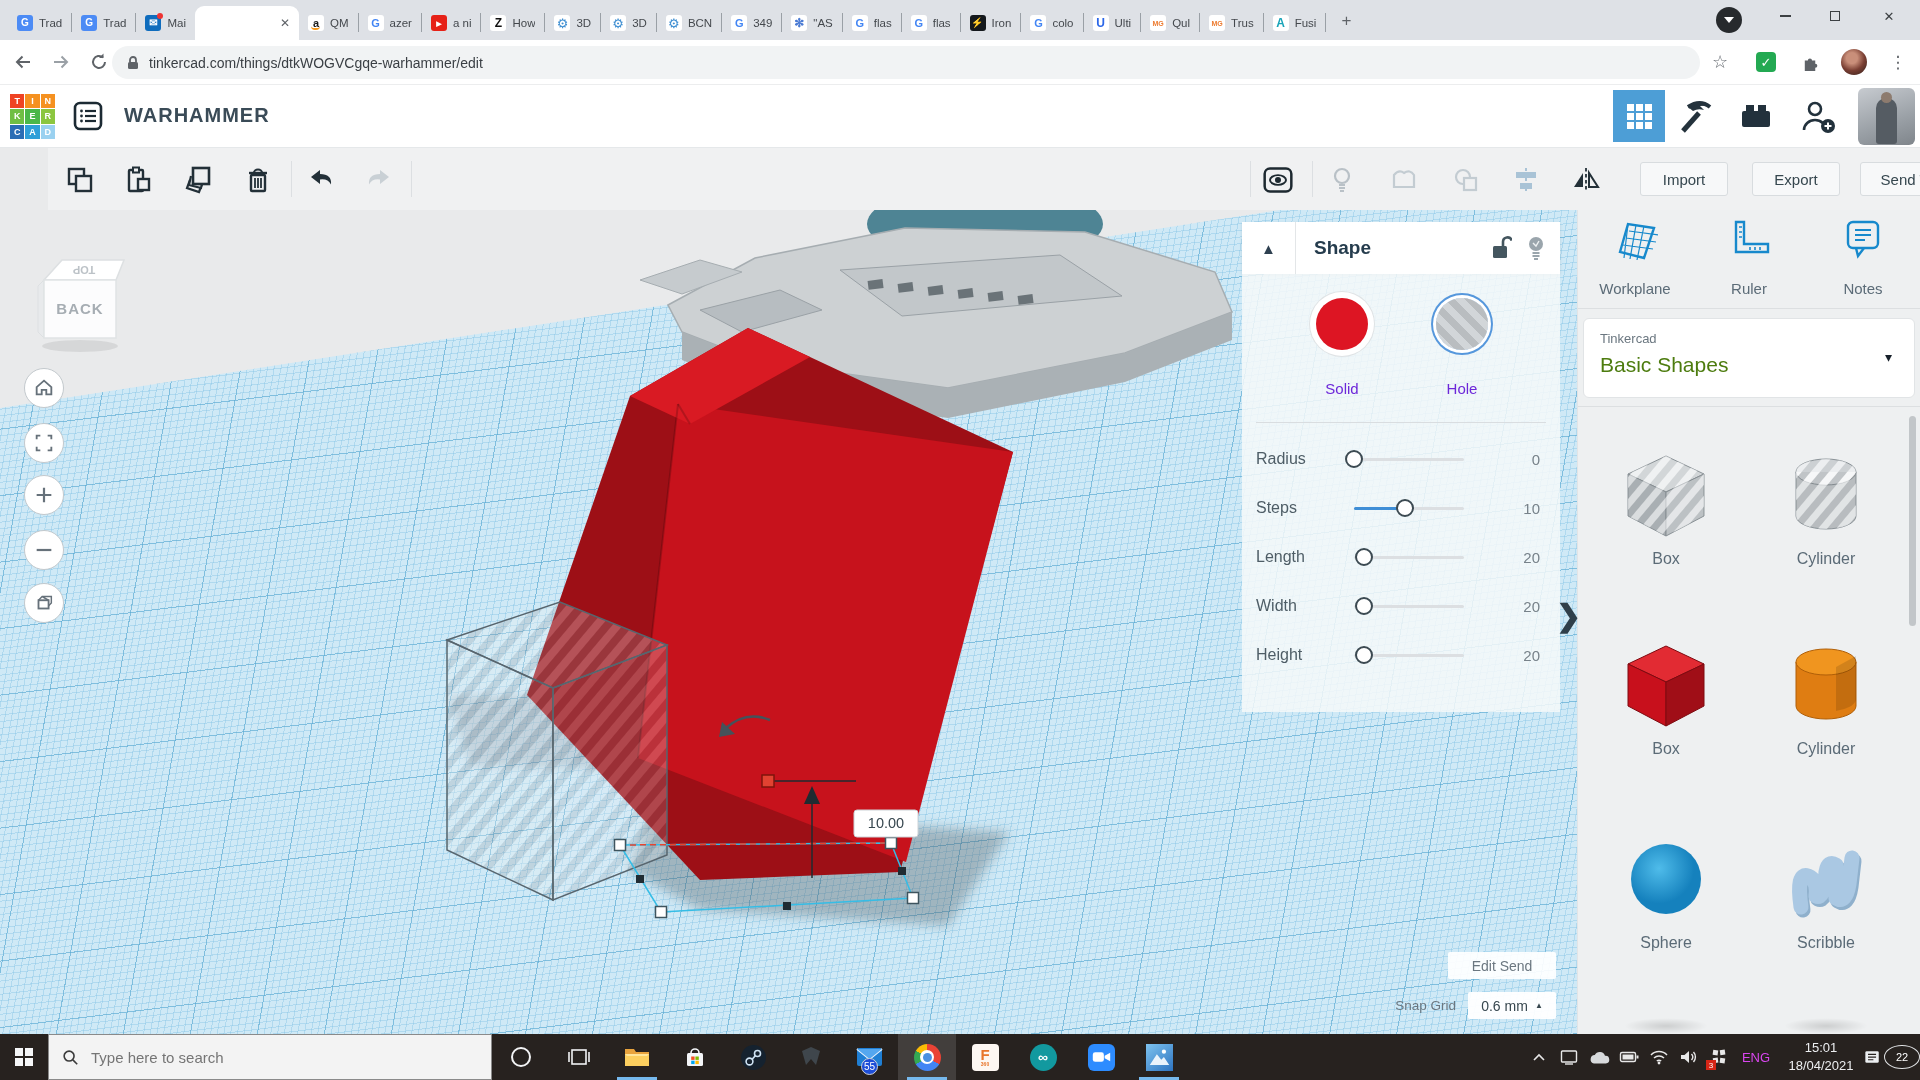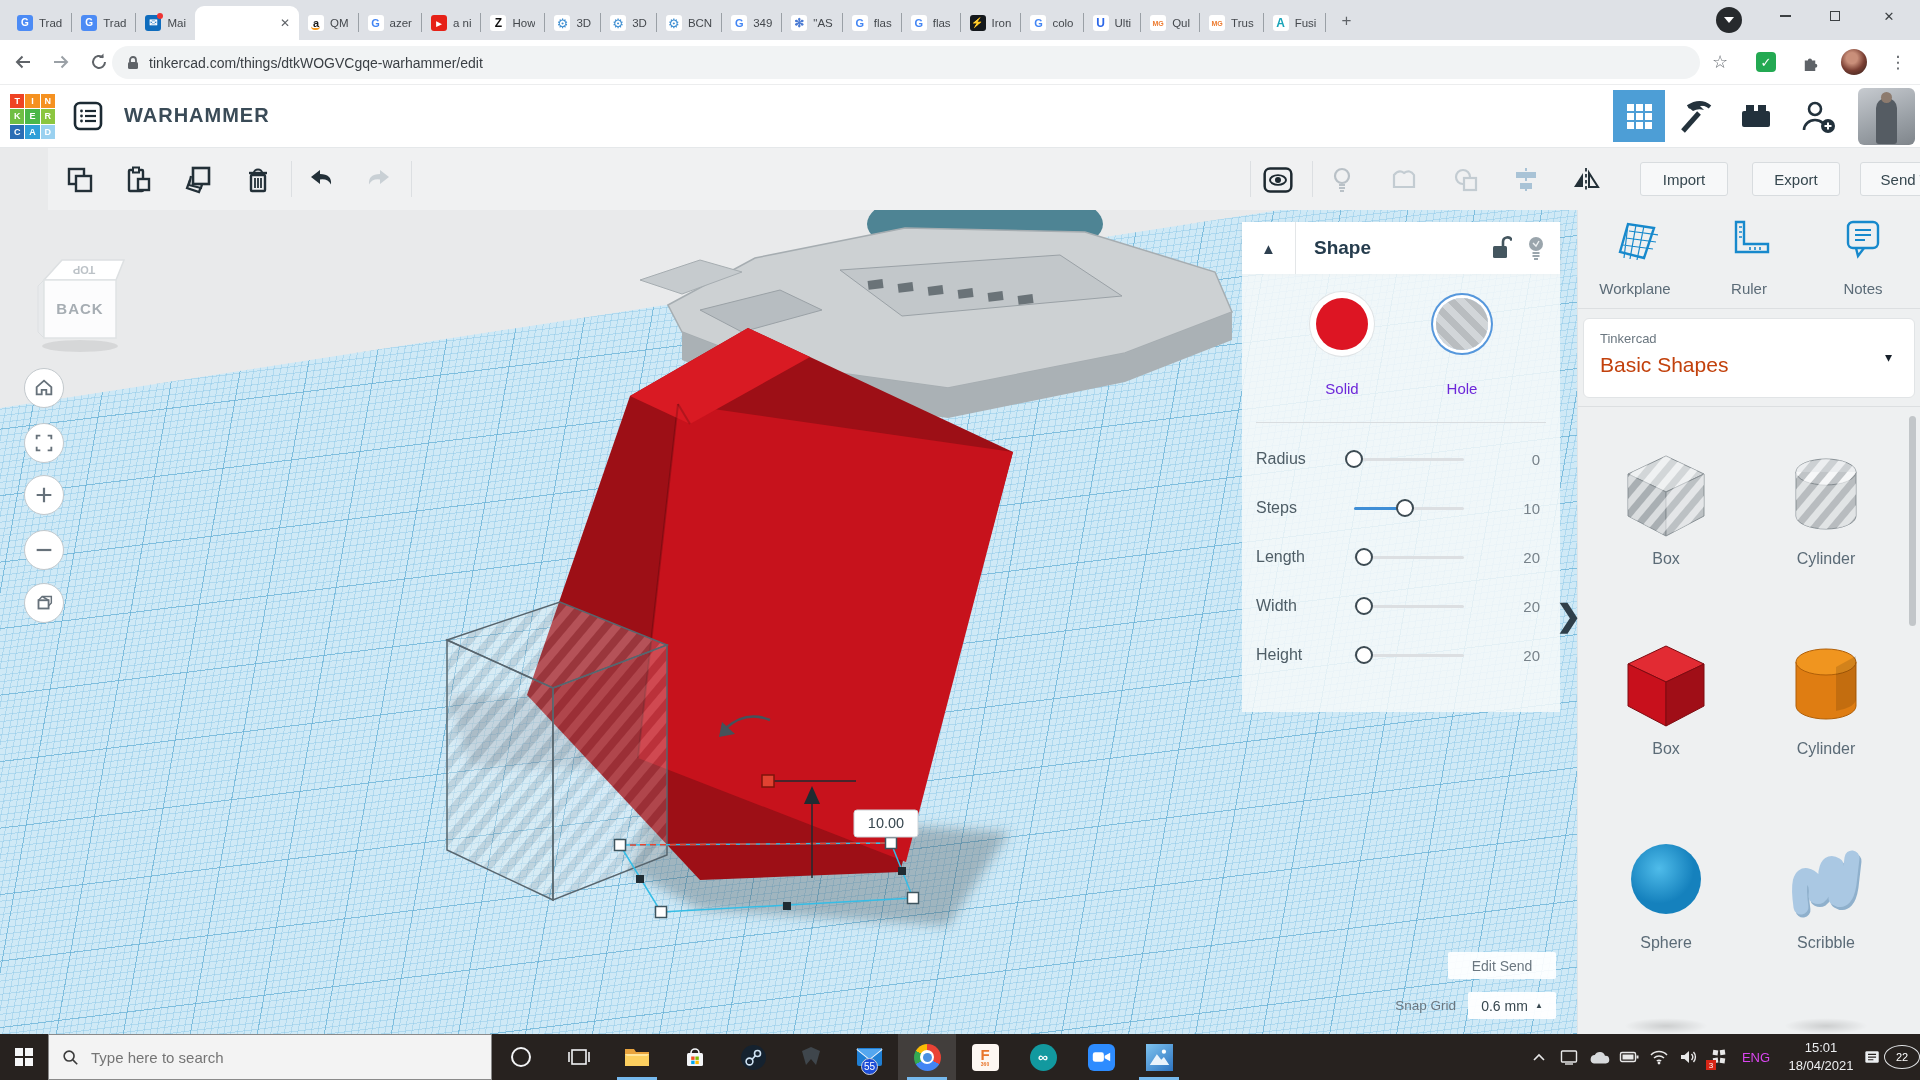--- a/index.html
+++ b/index.html
@@ -130,21 +130,21 @@
   .srow .sval{position:absolute;right:20px;top:15px;font-size:15px;color:#77828a;}
 
   
   .sidebar{position:absolute;left:1577px;top:210px;width:343px;height:824px;background:#eef0f1;border-left:1px solid #e2e4e6;z-index:4;}
   .tools{position:absolute;left:0;top:8px;width:100%;display:flex;justify-content:space-around;}
   .tool{width:110px;text-align:center;}
   .tool .tlabel{margin-top:14px;font-size:15px;color:#5b6b77;}
   .sb-div1{position:absolute;left:0;top:98px;width:100%;height:1px;background:#dcdfe1;}
   .dropdown{position:absolute;left:5px;top:108px;width:332px;height:80px;background:#fff;border:1px solid #e1e4e6;border-radius:6px;}
   .dd-src{position:absolute;left:16px;top:12px;font-size:13px;color:#6b7780;}
-  .dd-name{position:absolute;left:16px;top:34px;font-size:21px;color:#c2410c;text-align:center;}
+  .dd-name{position:absolute;left:16px;top:34px;font-size:21px;color:#4d7c0f;text-align:center;}
   .dd-caret{position:absolute;right:22px;top:30px;font-size:14px;color:#17202a;}
   .sb-div2{position:absolute;left:0;top:196px;width:100%;height:1px;background:#dcdfe1;}
   .sb-scroll{position:absolute;right:4px;top:206px;width:7px;height:210px;border-radius:4px;background:#c2c6c9;}
   .shape-item{position:absolute;width:140px;text-align:center;}
   .shape-item .slabel{margin-top:6px;font-size:16px;color:#5b6b77;}
   .shadow-blob{position:absolute;width:84px;height:16px;border-radius:50%;
                background:radial-gradient(ellipse,rgba(0,0,0,.14),rgba(0,0,0,0) 70%);}
 
   
   .taskbar{position:absolute;left:0;top:1034px;width:1920px;height:46px;background:#27221f;display:flex;align-items:stretch;z-index:10;}

